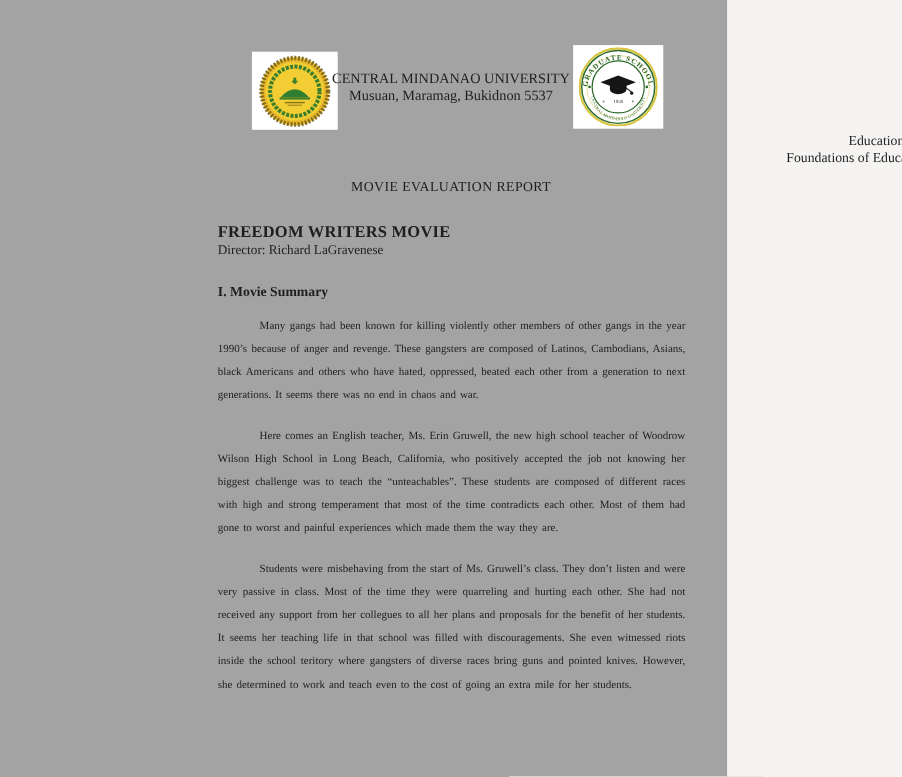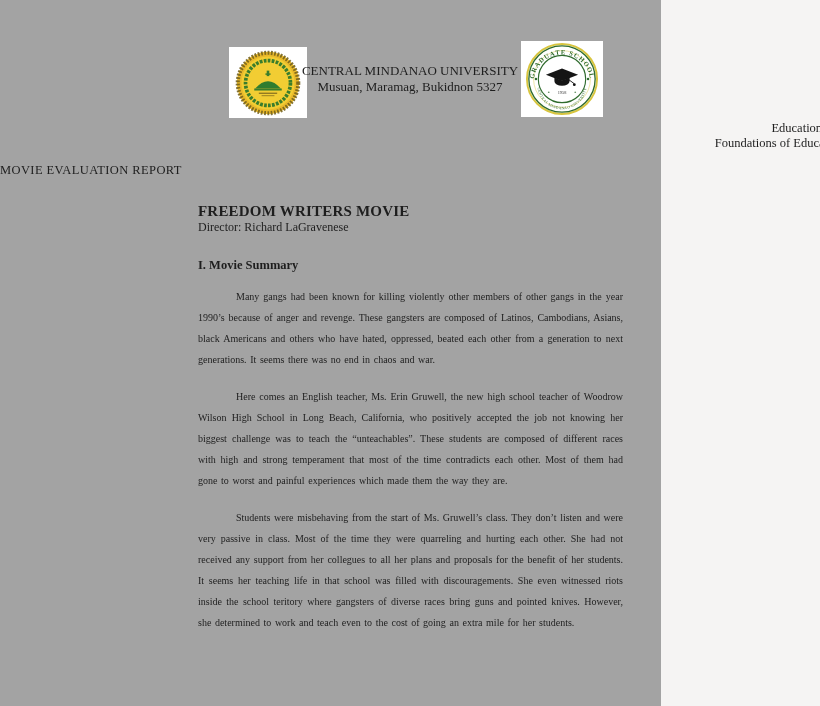--- a/index.html
+++ b/index.html
@@ -39,21 +39,21 @@
     position: absolute;
     left: 0; top: 121px; width: 820px;
     text-align: right;
     font-size: 12.5px;
     line-height: 15px;
     padding-left: 24px;
   }
   .report-title {
     position: absolute;
     left: 0; top: 163px; width: 820px;
-    text-align: left;
+    text-align: center;
     font-size: 12.5px;
     letter-spacing: 0.4px;
   }
   .content {
     position: absolute;
     left: 198px; top: 203px; width: 425px;
   }
   .movie-title {
     font-size: 15px;
     font-weight: bold;
@@ -95,21 +95,21 @@
       <rect x="33.2" y="25.5" width="5.6" height="1.6" fill="#3a7d2c"></rect>
       <path d="M 22,42 Q 36,26 50,42 Z" fill="#2f7d2f"></path>
       <rect x="21" y="42" width="30" height="2.2" fill="#3a7d2c"></rect>
       <rect x="26" y="46.5" width="20" height="1.4" fill="#6f5d1a" opacity="0.8"></rect>
       <rect x="29" y="49.2" width="14" height="1.2" fill="#6f5d1a" opacity="0.6"></rect>
     </svg>
   </div>
 
   <div class="header-text">
     <div>CENTRAL MINDANAO UNIVERSITY</div>
-    <div>Musuan, Maramag, Bukidnon 5327</div>
+    <div>Musuan, Maramag, Bukidnon 5537</div>
   </div>
 
   <div class="logo-box right">
     <svg width="72" height="72" viewBox="0 0 76 76">
       <defs>
         <path id="arcTop" d="M 8,42 A 30,30 0 0 1 68,42" fill="none"></path>
         <path id="arcBottom" d="M 12,44 A 26,26 0 0 0 64,44" fill="none"></path>
       </defs>
       <circle cx="38" cy="38" r="37" fill="#ffffff" stroke="#d8c53f" stroke-width="2"></circle>
       <circle cx="38" cy="38" r="35" fill="#ffffff" stroke="#2f6b2d" stroke-width="1.4"></circle>

